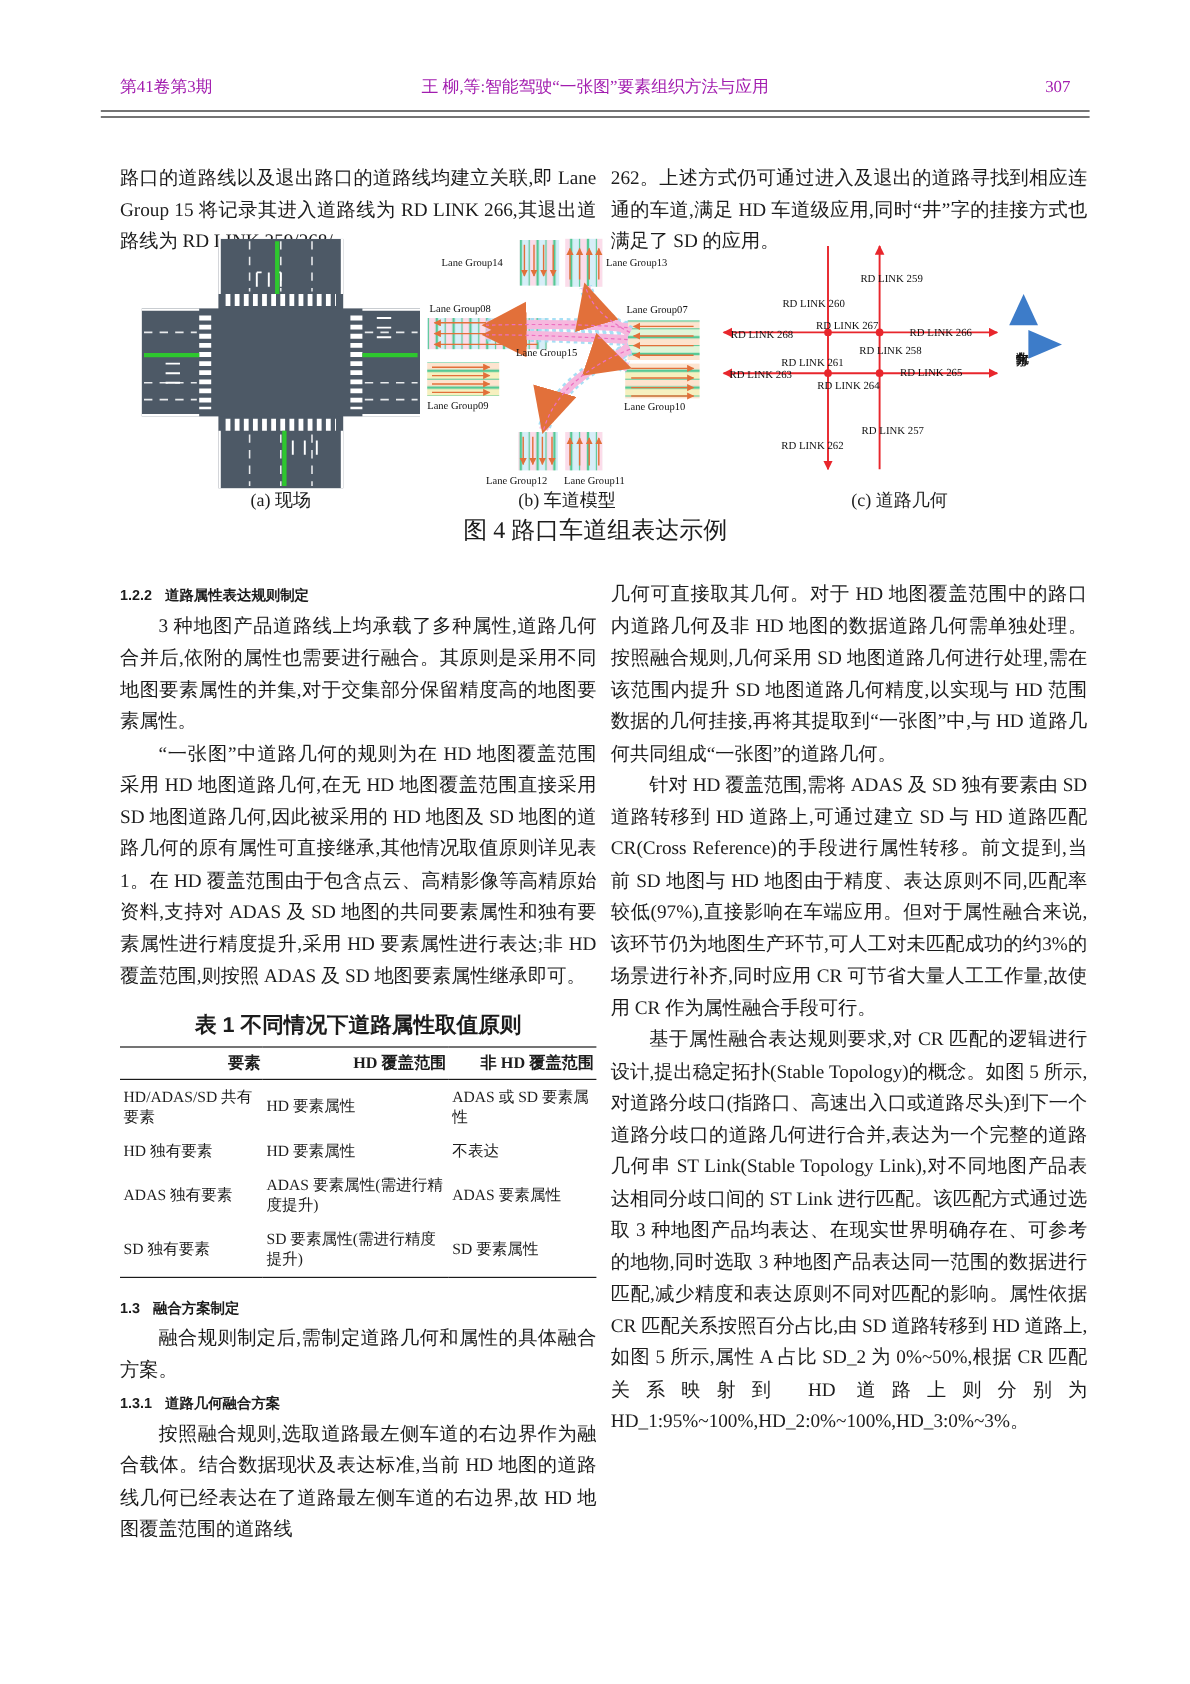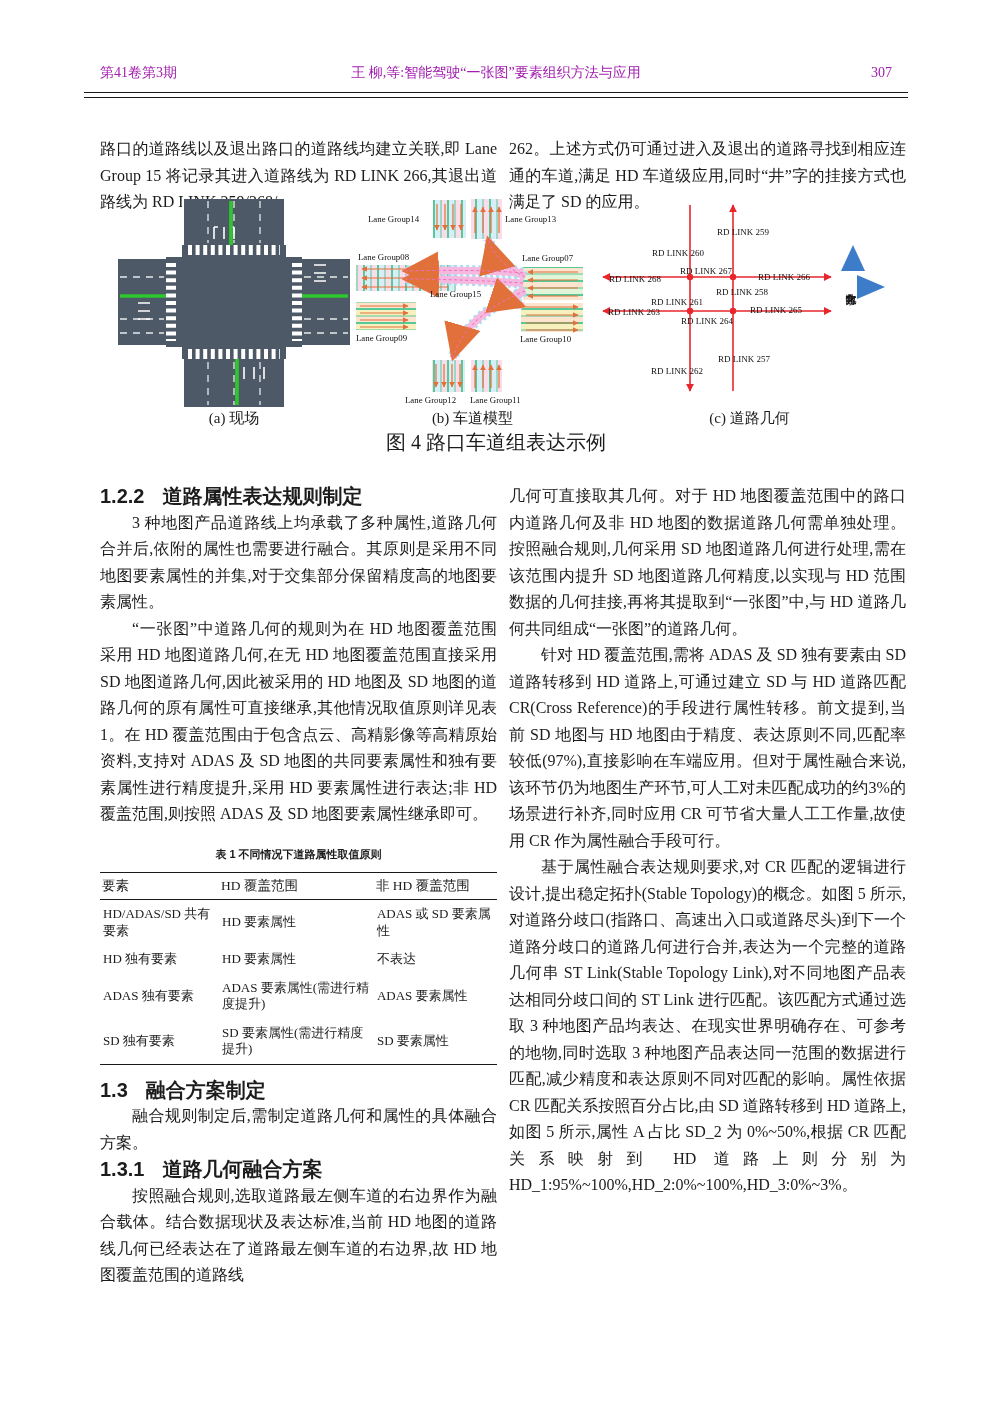--- a/index.html
+++ b/index.html
@@ -12,31 +12,31 @@
   .pg-header .hr{width:150px;text-align:right;}
   .double-rule{position:absolute;top:92px;left:84px;width:824px;height:4px;
                border-top:1.6px solid #1a1a1a;border-bottom:1.6px solid #1a1a1a;}
   
   .row{position:absolute;left:100px;width:806px;display:flex;gap:12px;margin-top:24px;}
   .row-top{top:112px;}
   .row-main{top:459px;}
   .col{width:397px;font-size:16px;line-height:26.5px;text-align:justify;}
   .col p{margin:0;}
   .col p.ind{text-indent:2em;}
-  h4.sec{margin:0;font-size:20px;line-height:26.5px;font-weight:700;
+  h4.sec{margin:0;font-size:12px;line-height:26.5px;font-weight:700;
          font-family:"Liberation Sans","DejaVu Sans",sans-serif;text-align:left;}
   h4.sec .num{margin-right:0.9em;}
   
   .tbl-wrap{margin:17px 0 12px 0;}
   .tbl-cap{text-align:center;font-family:"Liberation Sans","DejaVu Sans",sans-serif;
-           font-weight:700;font-size:11px;line-height:18px;margin:0 0 9px 0;}
+           font-weight:700;font-size:18px;line-height:18px;margin:0 0 9px 0;}
   table.t1{width:100%;border-collapse:collapse;border-top:1.6px solid #1a1a1a;
            border-bottom:1.6px solid #1a1a1a;font-size:13px;line-height:16.5px;}
-  table.t1 th{border-bottom:1px solid #1a1a1a;font-weight:400;font-size:13.5px;
-              padding:5px 2px;text-align:left;}
+  table.t1 th{border-bottom:1px solid #1a1a1a;font-weight:700;font-size:13.5px;
+              padding:5px 2px;text-align:right;}
   table.t1 td{padding:6px 3px;text-align:left;vertical-align:middle;}
   .cw1{width:30%;} .cw2{width:39%;} .cw3{width:31%;}
   
   .fig{position:absolute;top:197px;left:0;width:992px;height:262px;}
   .fig svg{position:absolute;}
   #svg-a{left:118px;top:2px;}
   #svg-b{left:350px;top:0px;}
   #svg-c{left:595px;top:200px;top:2px;}
   .subcap{position:absolute;top:212px;font-size:15px;text-align:center;line-height:18px;}
   #cap-a{left:118px;width:232px;}

